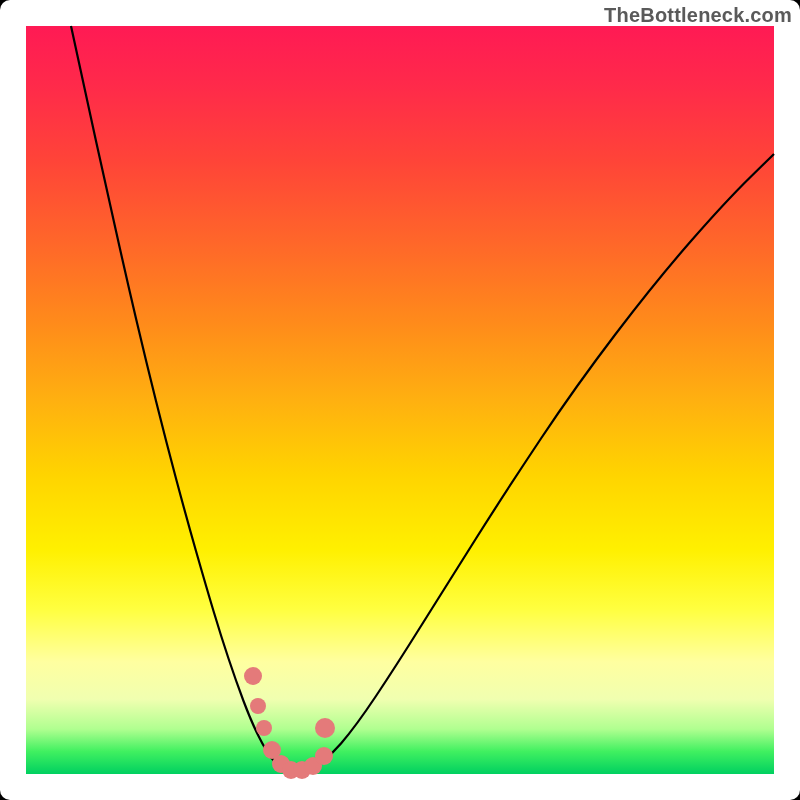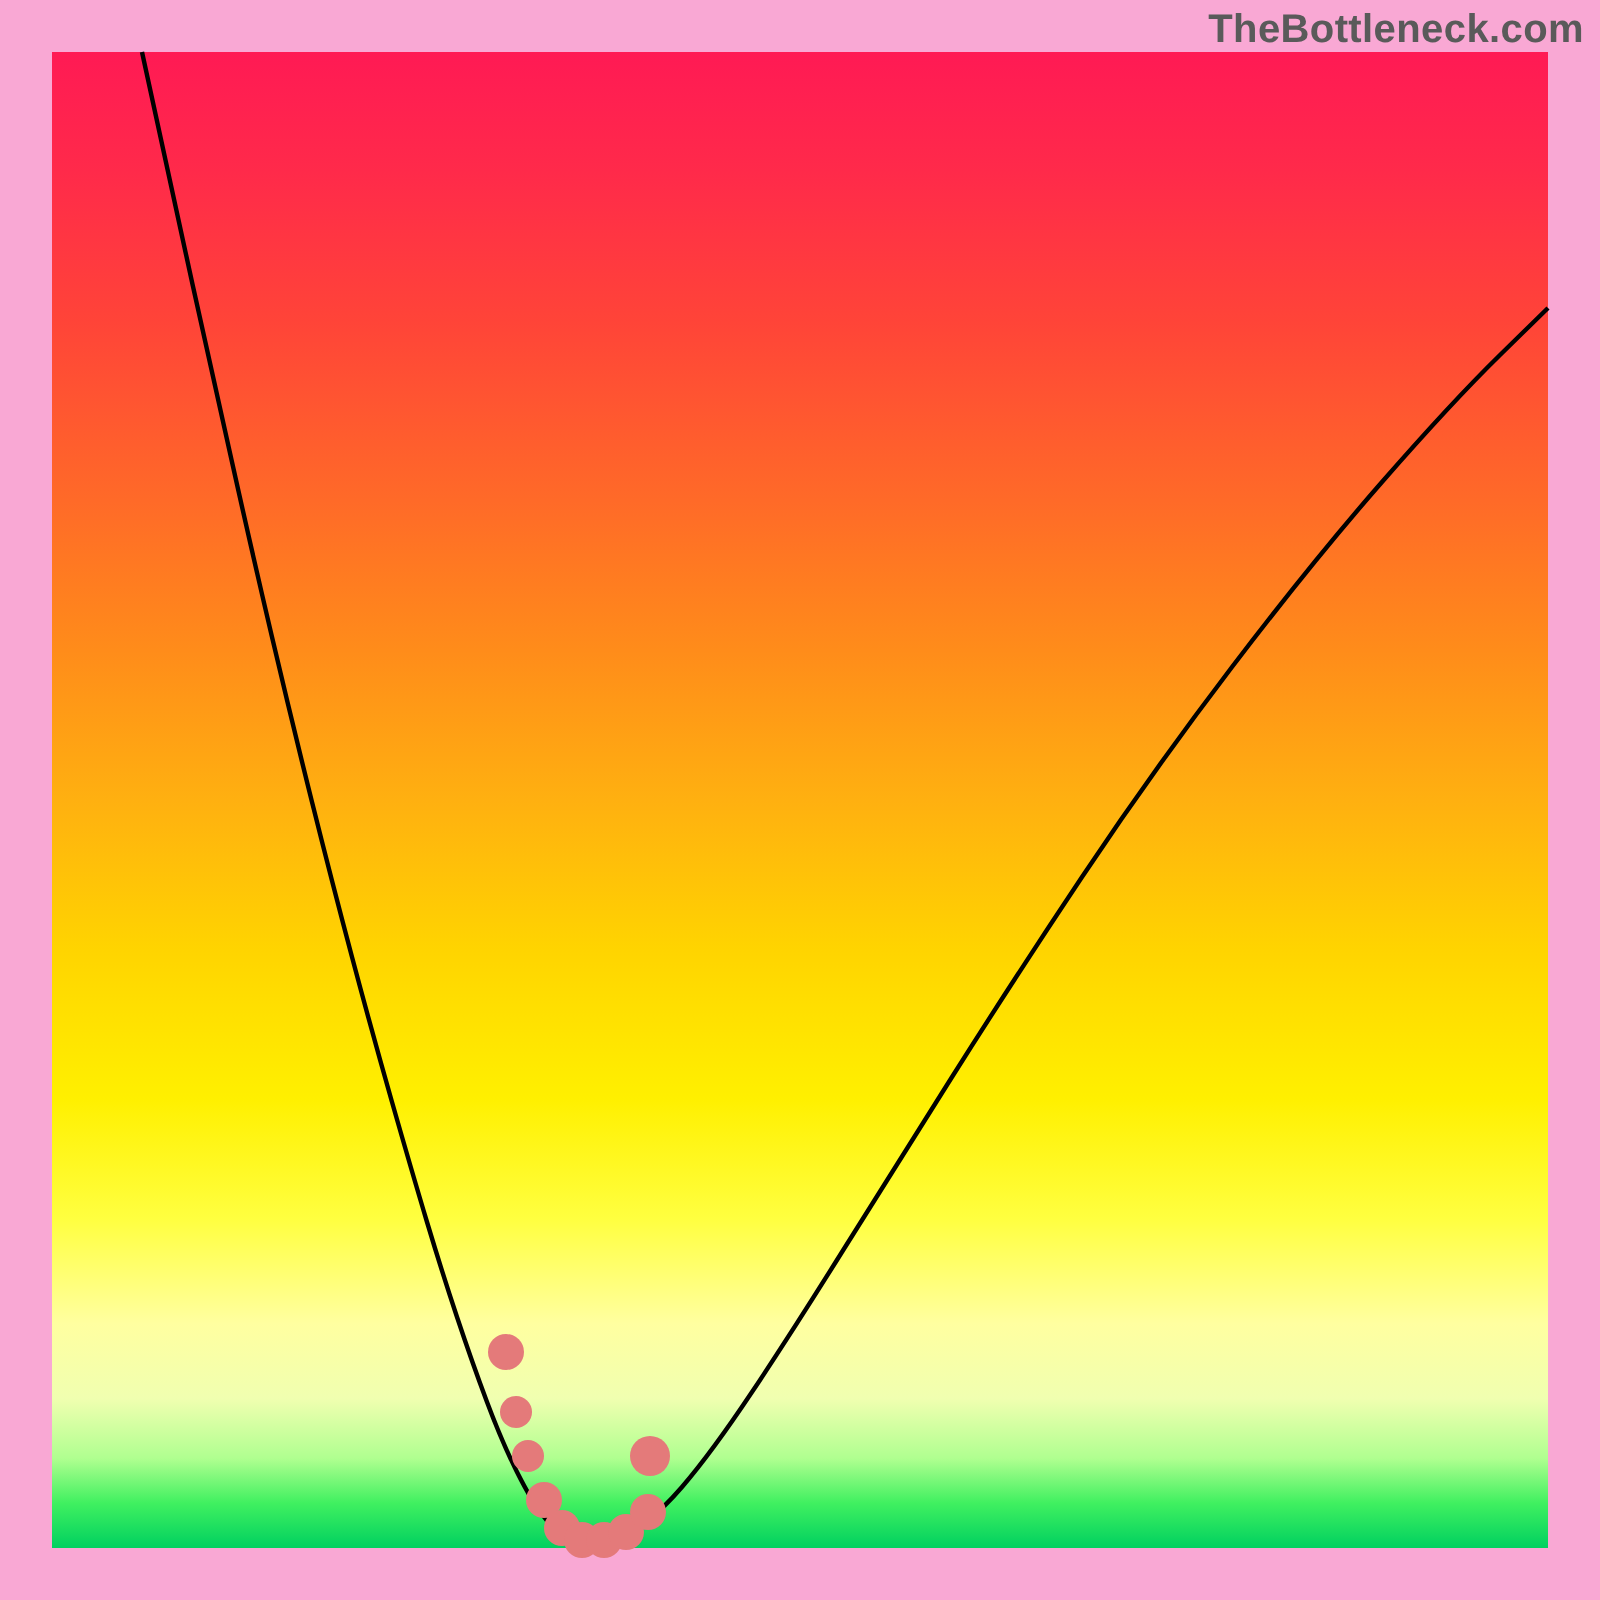--- a/index.html
+++ b/index.html
@@ -1,21 +1,22 @@
 <!DOCTYPE html>
 <html><head>
 <meta charset="utf-8">
 <style>
   * { margin: 0; padding: 0; box-sizing: border-box; }
   html, body { width: 800px; height: 800px; overflow: hidden; background: #000; }
   .frame {
     position: relative;
     width: 800px;
     height: 800px;
-    background: #f9a8d4;
+    background: #ffffff;
+    border-radius: 10px;
   }
   .plot-area {
     position: absolute;
     left: 26px;
     top: 26px;
     width: 748px;
     height: 748px;
     background: linear-gradient(to bottom,
       #ff1a54 0%,
       #ff2a4a 8%,

